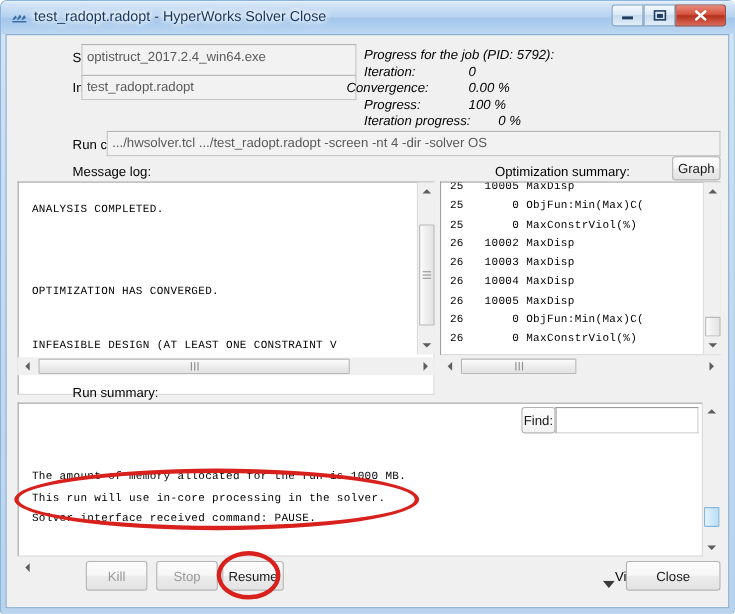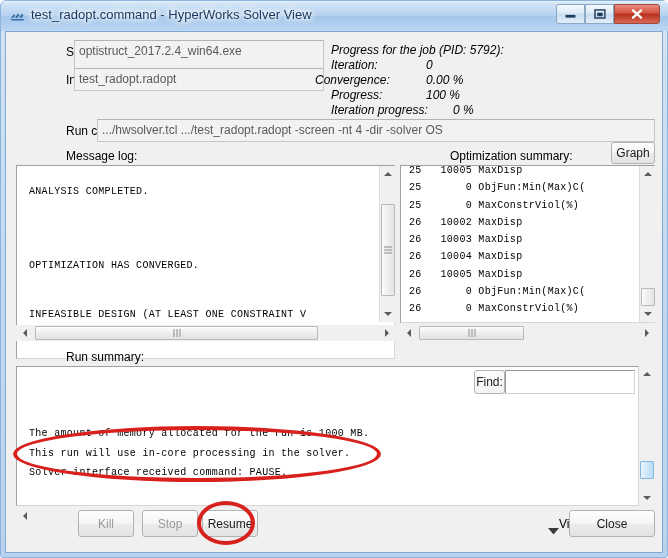--- a/index.html
+++ b/index.html
@@ -205,21 +205,21 @@
     <div id="title-icon">
       <svg width="16" height="16" viewBox="0 0 16 16">
         <g fill="#3a6ea5">
           <path d="M1 9 L4 5 L5.4 7 L3 9 Z"></path>
           <path d="M5 9 L8 4.2 L9.6 6.4 L7 9 Z"></path>
           <path d="M9.2 9 L12 4.6 L13.6 6.8 L11.2 9 Z"></path>
           <rect x="1" y="10" width="13" height="1.4" rx="0.6"></rect>
         </g>
       </svg>
     </div>
-    <div id="title-text">test_radopt.command - HyperWorks Solver View</div>
+    <div id="title-text">test_radopt.radopt - HyperWorks Solver Close</div>
 
     <div class="winbtn" id="btn-min">
       <svg class="winbtn-glyph" viewBox="0 0 29 20">
         <rect x="9" y="11" width="11" height="3" fill="#1d3c5e"></rect>
       </svg>
     </div>
     <div class="winbtn" id="btn-max">
       <svg class="winbtn-glyph" viewBox="0 0 29 20">
         <rect x="9.5" y="5.5" width="11" height="9" fill="none" stroke="#1d3c5e" stroke-width="1.6"></rect>
         <rect x="12" y="8.5" width="6" height="4" fill="#1d3c5e"></rect>

